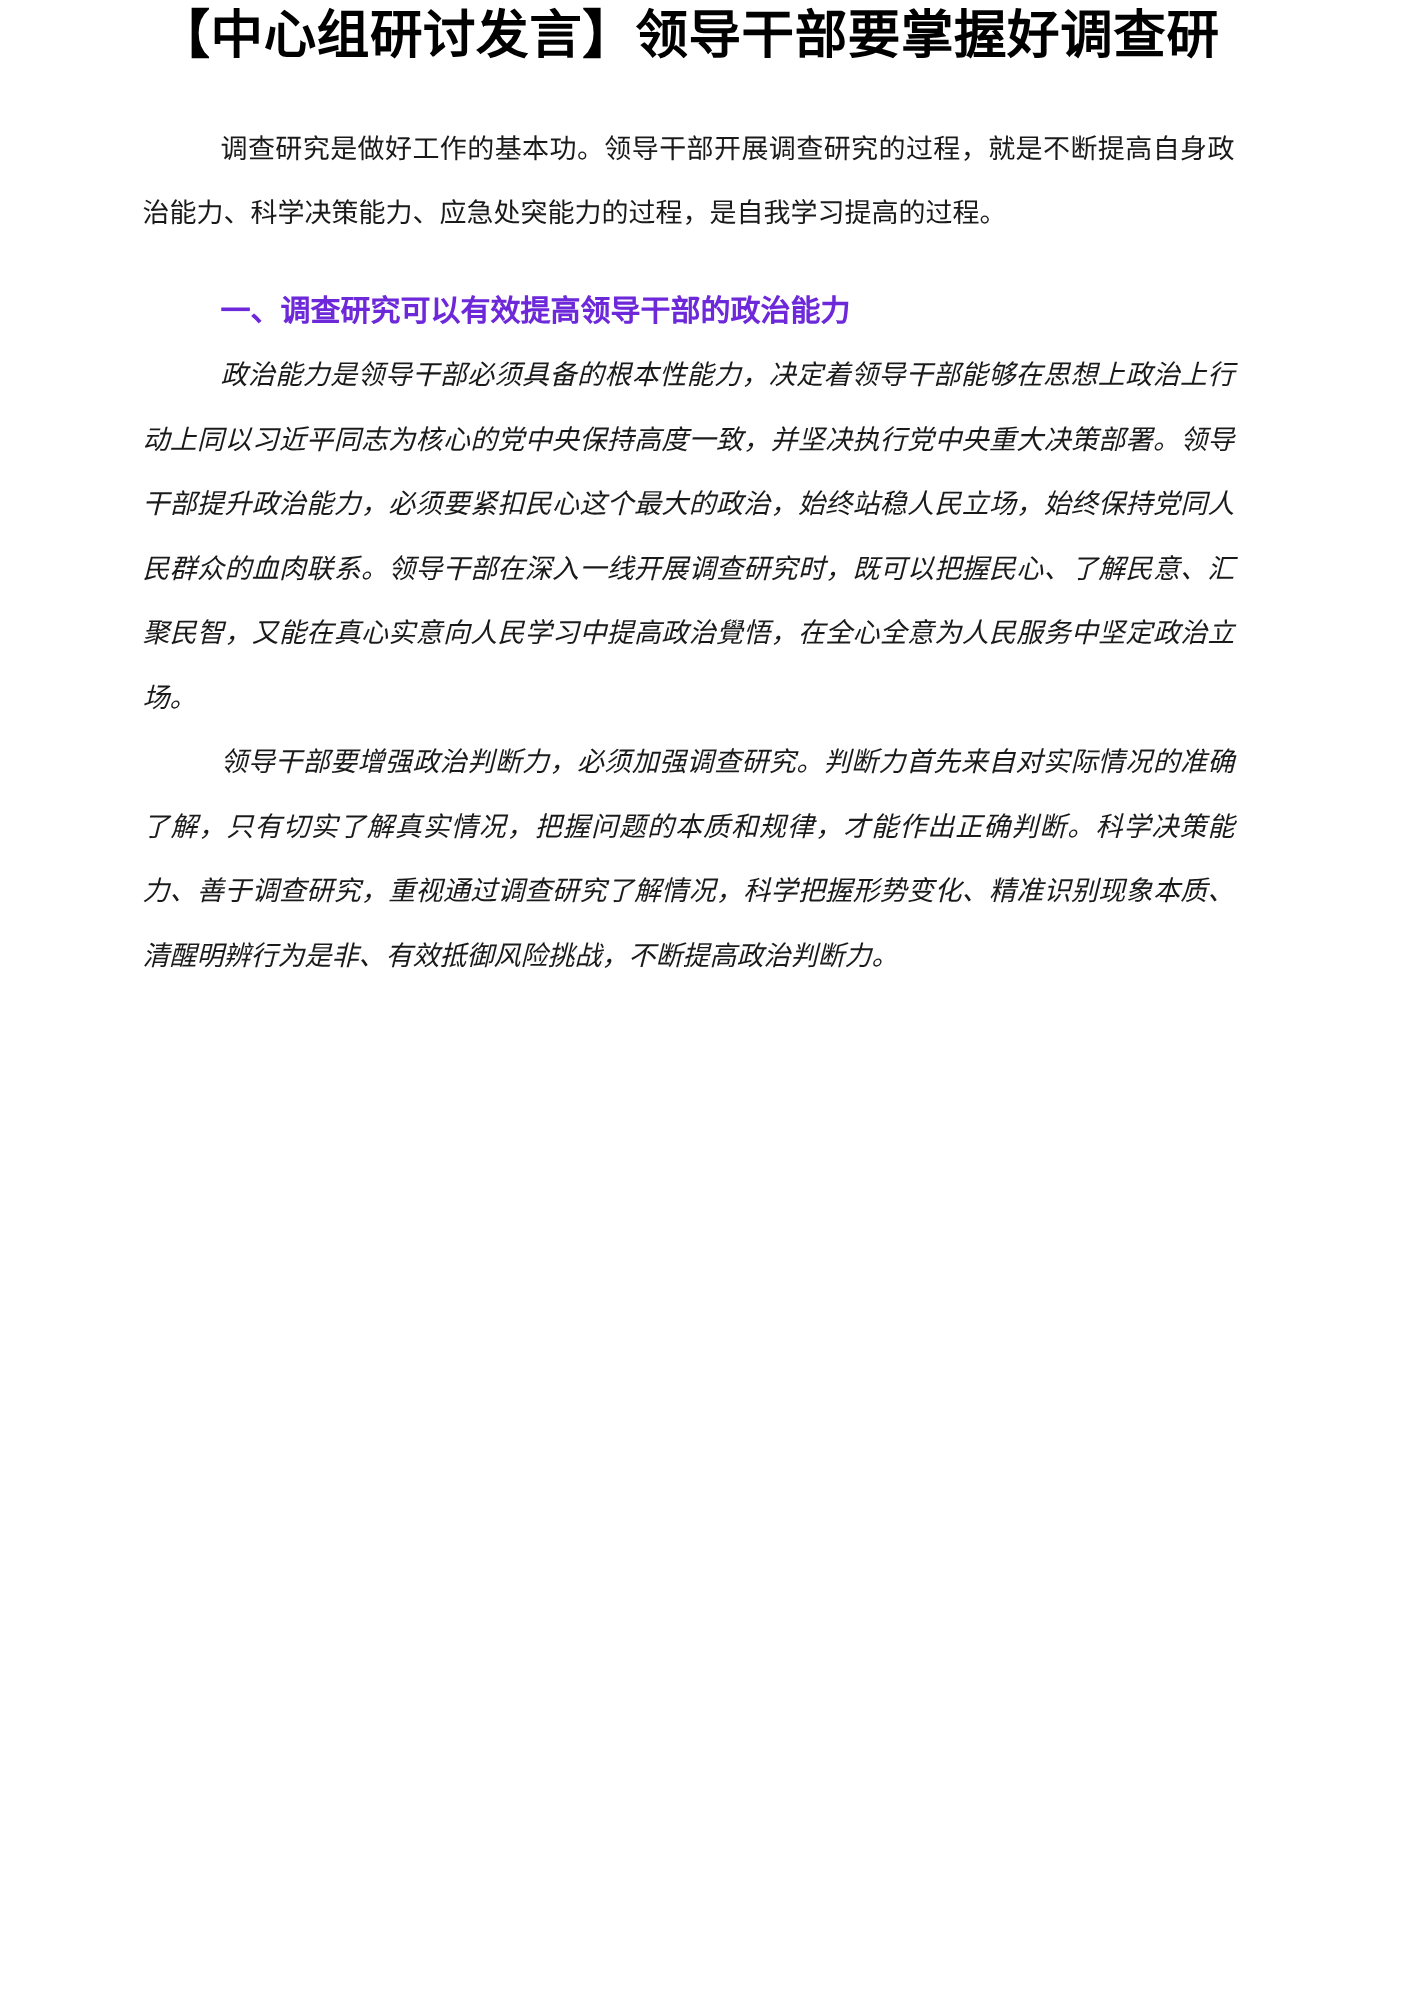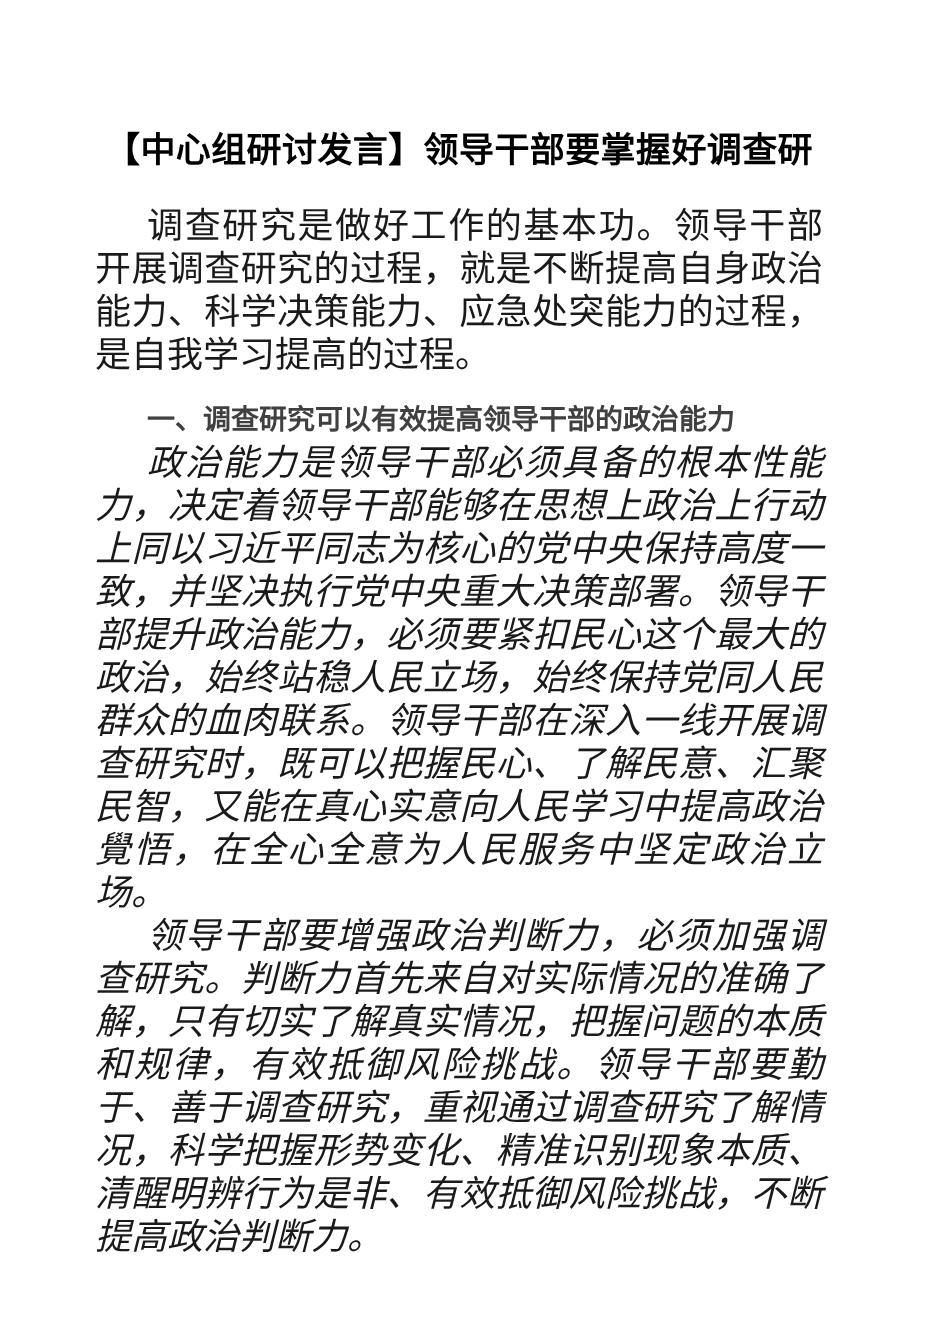--- a/index.html
+++ b/index.html
@@ -21,50 +21,49 @@
   .content {
     position: absolute;
     left: 95px;
     top: 0;
     width: 728px;
   }
 
   
   .doc-title {
     margin: 0;
-    padding-top: 126px;
     font-family: "DejaVu Serif", "Liberation Serif", serif;
     font-weight: 700;
     font-size: 35px;
     line-height: 47px;
     text-align: center;
     color: #000000;
     letter-spacing: 0.4px;
     word-break: break-all;
   }
 
   
   .section-heading {
     margin: 0;
     padding-top: 22px;
     font-family: "DejaVu Sans", "Liberation Sans", sans-serif;
     font-weight: 700;
-    font-size: 28px;
+    font-size: 20px;
     line-height: 43px;
-    color: #404040;
+    color: #6d28d9;
     text-indent: 52px;
     word-break: break-all;
   }
 
   
   .body-para {
     margin: 0;
     font-family: "DejaVu Serif", "Liberation Serif", serif;
     font-weight: 400;
-    font-size: 36px;
+    font-size: 18px;
     line-height: 43px;
     color: #1a1a1a;
     text-align: justify;
     text-align-last: left;
     text-indent: 52px;
     word-break: break-all;
     -webkit-font-smoothing: antialiased;
   }
 
   .body-para.first-after-title {
@@ -85,17 +84,17 @@
     <h1 class="doc-title">
       <span>【中心组研讨发言】领导干部要掌握好调查研</span>
     </h1>
 
     <p class="body-para first-after-title">调查研究是做好工作的基本功。领导干部开展调查研究的过程，就是不断提高自身政治能力、科学决策能力、应急处突能力的过程，是自我学习提高的过程。</p>
 
     <h2 class="section-heading">一、调查研究可以有效提高领导干部的政治能力</h2>
 
     <p class="body-para tight">政治能力是领导干部必须具备的根本性能力，决定着领导干部能够在思想上政治上行动上同以习近平同志为核心的党中央保持高度一致，并坚决执行党中央重大决策部署。领导干部提升政治能力，必须要紧扣民心这个最大的政治，始终站稳人民立场，始终保持党同人民群众的血肉联系。领导干部在深入一线开展调查研究时，既可以把握民心、了解民意、汇聚民智，又能在真心实意向人民学习中提高政治覺悟，在全心全意为人民服务中坚定政治立场。</p>
 
-    <p class="body-para tight">领导干部要增强政治判断力，必须加强调查研究。判断力首先来自对实际情况的准确了解，只有切实了解真实情况，把握问题的本质和规律，有效抵御风险挑战。领导干部要勤于、善于调查研究，重视通过调查研究了解情况，科学把握形势变化、精准识别现象本质、清醒明辨行为是非、有效抵御风险挑战，不断提高政治判断力。</p>
+    <p class="body-para tight">领导干部要增强政治判断力，必须加强调查研究。判断力首先来自对实际情况的准确了解，只有切实了解真实情况，把握问题的本质和规律，才能作出正确判断。科学决策能力、善于调查研究，重视通过调查研究了解情况，科学把握形势变化、精准识别现象本质、清醒明辨行为是非、有效抵御风险挑战，不断提高政治判断力。</p>
 
 
   </div>
 </div>
 
 </body></html>

